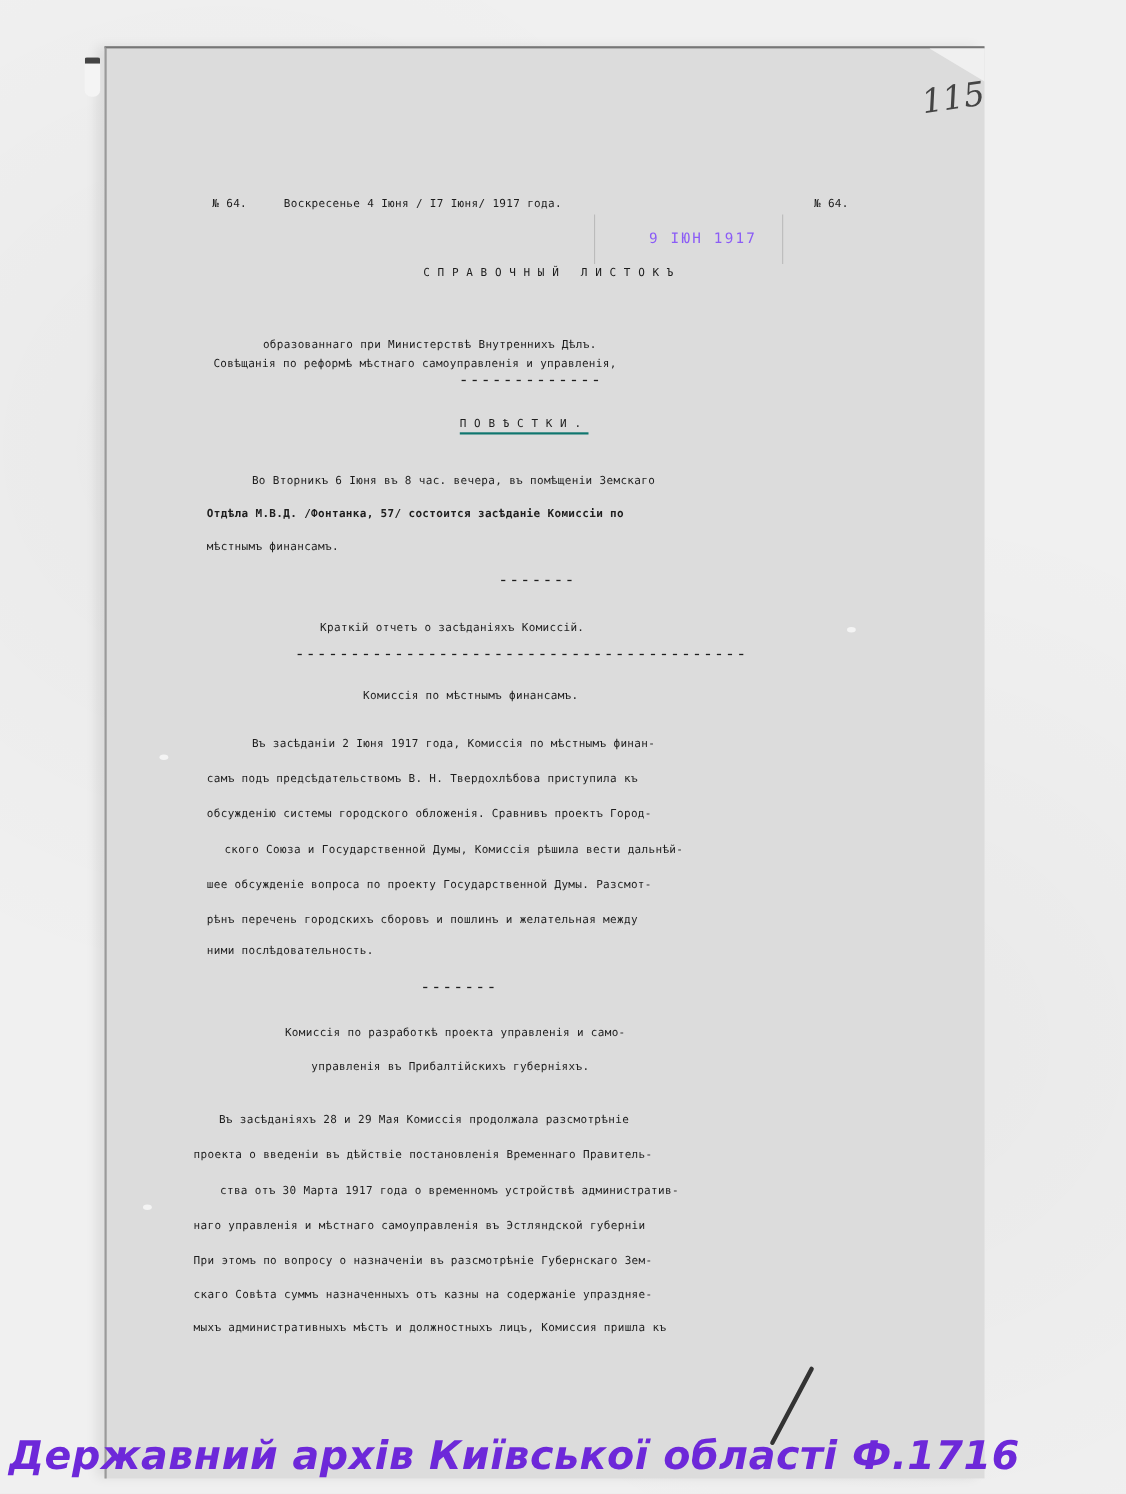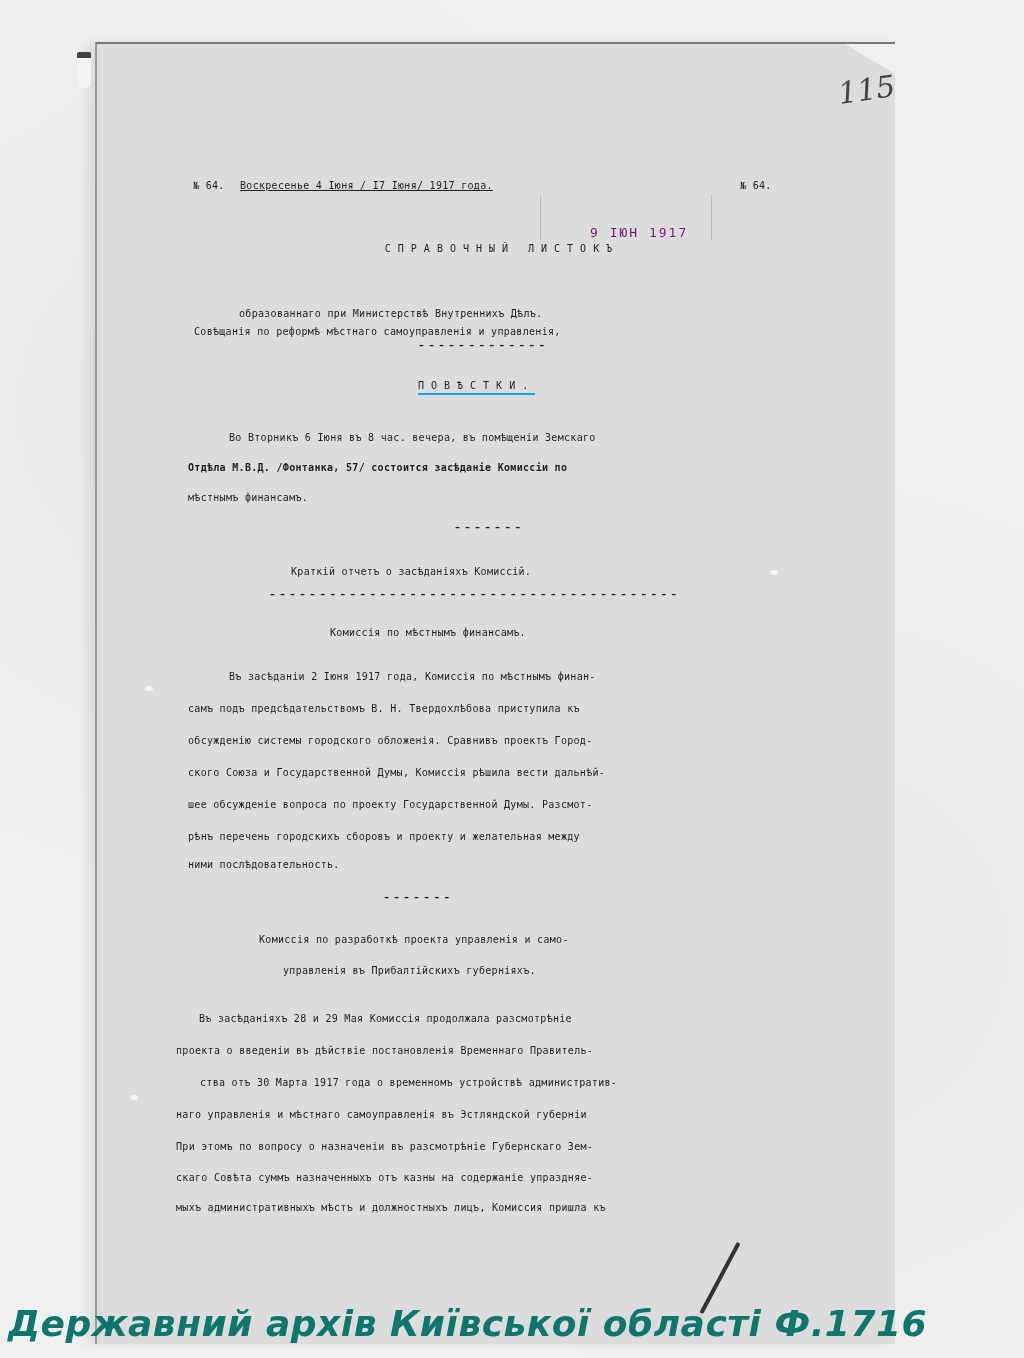--- a/index.html
+++ b/index.html
@@ -30,42 +30,41 @@
   .tear {
     position: absolute; left: 77px; top: 52px; width: 14px; height: 30px;
     background: #f4f4f4; border-top: 6px solid #444; border-radius: 2px 2px 6px 6px;
   }
   .punch { position: absolute; width: 8px; height: 5px; background: #f4f4f4; border-radius: 50%; }
   .handnote {
     position: absolute; left: 838px; top: 72px; font-size: 30px; color: #444;
     font-family: "DejaVu Serif", serif; font-style: italic; transform: rotate(-8deg);
   }
   .stamp {
-    position: absolute; left: 590px; top: 210px; font-size: 13px; color: #701a75;
+    position: absolute; left: 590px; top: 210px; font-size: 13px; color: #8b5cf6;
     letter-spacing: 2px;
-    margin-top: 15px;
   }
   .stamp-frame {
     position: absolute; left: 540px; top: 195px; width: 170px; height: 45px;
     border-left: 1px solid #bbb; border-right: 1px solid #bbb;
   }
   .line {
     position: absolute; white-space: nowrap; font-size: 10px; letter-spacing: 0.3px;
   }
   .center { left: 0; width: 1024px; text-align: center; }
   .spaced { letter-spacing: 7px; }
-  .u-solid { border-bottom: 2px solid #0ea5e9; padding-bottom: 2px; }
+  .u-solid { border-bottom: 2px solid #0f766e; padding-bottom: 2px; }
   .dashes { position: absolute; white-space: nowrap; font-size: 15px; letter-spacing: 1px; }
   .pen-stroke {
     position: absolute; left: 718px; top: 1238px; width: 4px; height: 80px;
     background: #333; transform: rotate(28deg); border-radius: 2px;
   }
   .watermark {
     position: absolute; left: 8px; top: 1303px; font-size: 36px; font-weight: bold; font-style: italic;
-    font-family: "DejaVu Sans", sans-serif; color: #0f766e; white-space: nowrap;
+    font-family: "DejaVu Sans", sans-serif; color: #6d28d9; white-space: nowrap;
     letter-spacing: 0.5px;
   }
 </style>
 </head>
 <body>
 
 <div class="scan-bg"></div>
 
 <div class="page">
   <div class="page-corner"></div>
@@ -75,21 +74,21 @@
 <div class="punch" style="left:145px;top:686px;"></div>
 <div class="punch" style="left:130px;top:1095px;"></div>
 <div class="punch" style="left:770px;top:570px;"></div>
 
 <div class="handnote">115</div>
 
 <div class="stamp-frame"></div>
 <div class="stamp">9  IЮН  1917</div>
 
 <div class="line" style="left:193px;top:180px;">№ 64.</div>
-<div class="line" style="left:240px;top:180px;text-decoration:underline;">Воскресенье  4 Iюня / I7 Iюня/  1917 года.</div>
+<div class="line" style="left:258px;top:180px;">Воскресенье  4 Iюня / I7 Iюня/  1917 года.</div>
 <div class="line" style="left:740px;top:180px;">№ 64.</div>
 
 <div class="line center spaced" style="top:243px;left:-10px;">СПРАВОЧНЫЙ ЛИСТОКЪ</div>
 <div class="line" style="left:194px;top:278px;margin-top:48px;">Совѣщанія по реформѣ мѣстнаго самоуправленія и управленія,</div>
 <div class="line" style="left:223px;top:308px;margin-left:16px;">образованнаго при Министерствѣ Внутреннихъ Дѣлъ.</div>
 <div class="dashes" style="left:417px;top:336px;">-------------</div>
 
 <div class="line spaced" style="left:418px;top:380px;">
   <span class="u-solid">ПОВѢСТКИ.</span>
 </div>
@@ -98,23 +97,23 @@
 <div class="line" style="left:188px;top:492px;">мѣстнымъ финансамъ.</div>
 <div class="dashes" style="left:453px;top:518px;">-------</div>
 
 <div class="line" style="left:291px;top:566px;">Краткій отчетъ о засѣданіяхъ Комиссій.</div>
 <div class="dashes" style="left:268px;top:585px;">-----------------------------------------</div>
 
 <div class="line" style="left:330px;top:627px;">Комиссія по мѣстнымъ финансамъ.</div>
 <div class="line" style="left:229px;top:671px;">Въ засѣданіи 2 Iюня 1917 года, Комиссія по мѣстнымъ финан-</div>
 <div class="line" style="left:188px;top:703px;">самъ подъ предсѣдательствомъ В. Н. Твердохлѣбова приступила къ</div>
 <div class="line" style="left:188px;top:735px;">обсужденію системы городского обложенія. Сравнивъ проектъ Город-</div>
-<div class="line" style="left:188px;top:767px;">ского Союза и Государственной Думы, Комиссія рѣшила вести дальнѣй-</div>
+<div class="line" style="left:204px;top:767px;">ского Союза и Государственной Думы, Комиссія рѣшила вести дальнѣй-</div>
 <div class="line" style="left:188px;top:799px;">шее обсужденіе вопроса по проекту Государственной Думы. Разсмот-</div>
-<div class="line" style="left:188px;top:831px;">рѣнъ перечень городскихъ сборовъ и проекту и желательная между</div>
+<div class="line" style="left:188px;top:831px;">рѣнъ перечень городскихъ сборовъ и пошлинъ и желательная между</div>
 <div class="line" style="left:188px;top:859px;">ними послѣдовательность.</div>
 <div class="dashes" style="left:382px;top:888px;">-------</div>
 
 <div class="line" style="left:259px;top:934px;">Комиссія по разработкѣ проекта управленія и само-</div>
 <div class="line" style="left:283px;top:965px;">управленія въ Прибалтійскихъ губерніяхъ.</div>
 <div class="line" style="left:199px;top:1013px;">Въ засѣданіяхъ 28 и 29 Мая Комиссія продолжала разсмотрѣніе</div>
 <div class="line" style="left:176px;top:1045px;">проекта о введеніи въ дѣйствіе постановленія Временнаго Правитель-</div>
 <div class="line" style="left:176px;top:1077px;margin-left:24px;">ства отъ 30 Марта 1917 года о временномъ устройствѣ административ-</div>
 <div class="line" style="left:176px;top:1109px;">наго управленія и мѣстнаго самоуправленія въ Эстляндской губерніи</div>
 <div class="line" style="left:176px;top:1141px;">При этомъ по вопросу о назначеніи въ разсмотрѣніе Губернскаго Зем-</div>

